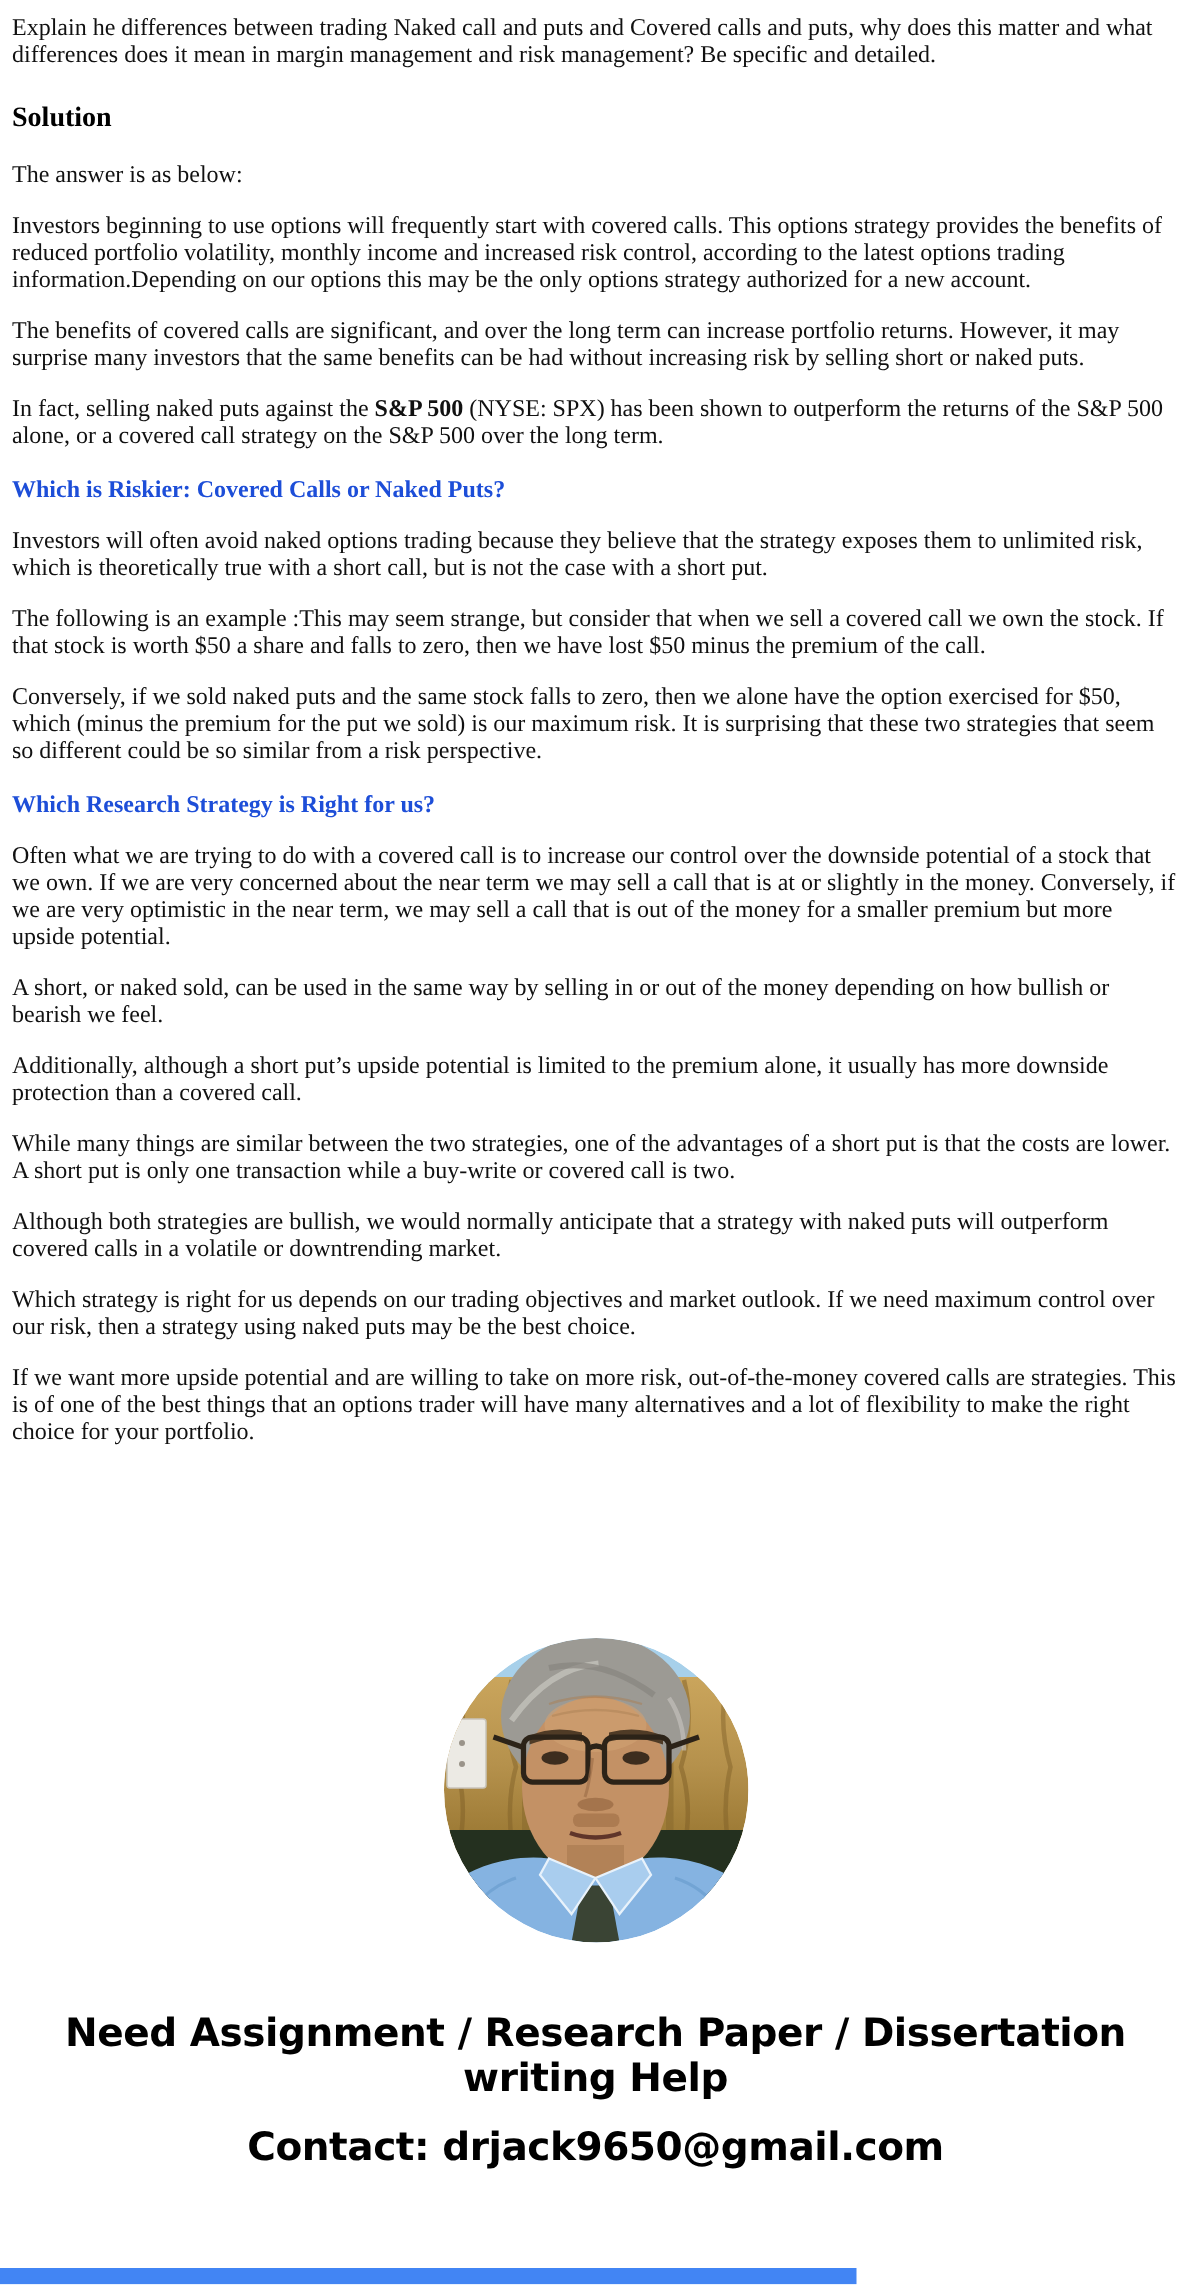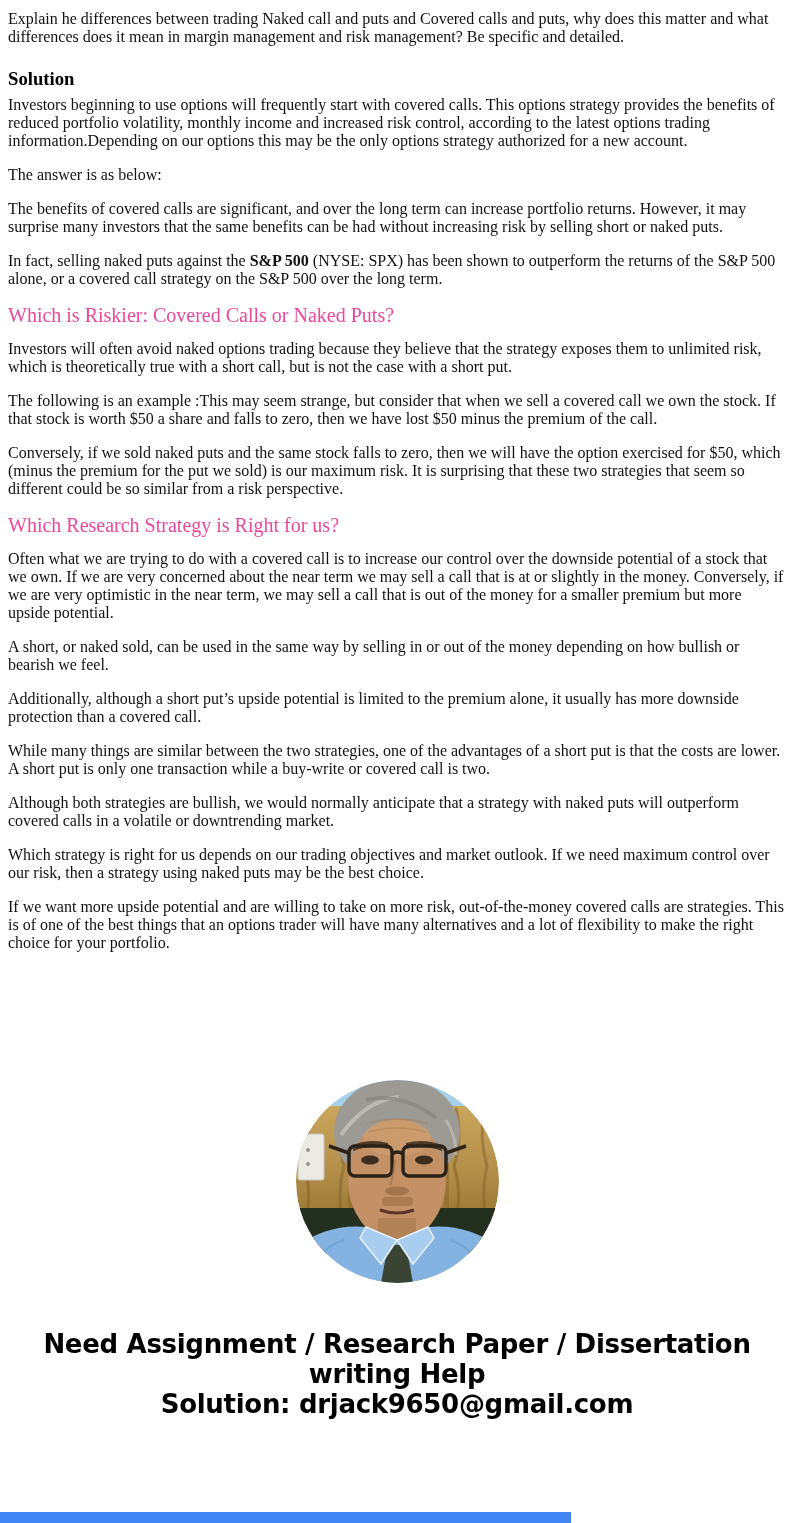--- a/index.html
+++ b/index.html
@@ -19,28 +19,28 @@
     font-size: 16px;
     line-height: 18px;
     margin: 0 0 16px 0;
     color: #111111;
   }
   p.question { margin-top: 2px; }
   h3.solution-heading {
     font-size: 18.7px;
     line-height: 22px;
     font-weight: bold;
-    margin: 22px 0 6px 0;
+    margin: 22px 0 18px 0;
   }
   p.subheading {
-    font-size: 20px;
+    font-size: 16px;
     line-height: 18px;
-    font-weight: normal;
+    font-weight: bold;
     margin: 18px 0 16px 0;
-    color: #ec4899;
+    color: #1d4ed8;
   }
   .photo-wrap {
     margin-top: 128px;
     display: flex;
     justify-content: center;
   }
   .avatar-circle {
     width: 203px;
     height: 203px;
     border-radius: 50%;
@@ -50,53 +50,53 @@
   .footer {
     margin-top: 46px;
     text-align: center;
     font-family: "DejaVu Sans", sans-serif;
     font-weight: bold;
     font-size: 26px;
     line-height: 30px;
     letter-spacing: -0.3px;
     color: #000000;
   }
-  .footer .help-line { max-width: 768px; margin: 0 auto; }
+  .footer .help-line { max-width: 768px; margin: 16px auto; }
   .footer .contact-line { max-width: 768px; margin: 0 auto; }
   .bottom-bar {
     position: absolute;
     left: 0;
     bottom: 0;
     width: 571px;
     height: 11px;
     background: #4285f4;
   }
 </style>
 </head>
 <body>
 
 <div class="page">
   <div class="text-col">
 
     <p class="body-par question">Explain he differences between trading Naked call and puts and Covered calls and puts, why does this matter and what differences does it mean in margin management and risk management? Be specific and detailed.</p>
 
     <h3 class="solution-heading">Solution</h3>
 
+    <p class="body-par">The answer is as below:</p>
+
     <p class="body-par">Investors beginning to use options will frequently start with covered calls. This options strategy provides the benefits of reduced portfolio volatility, monthly income and increased risk control, according to the latest options trading information.Depending on our options this may be the only options strategy authorized for a new account.</p>
-
-    <p class="body-par">The answer is as below:</p>
     <p class="body-par">The benefits of covered calls are significant, and over the long term can increase portfolio returns. However, it may surprise many investors that the same benefits can be had without increasing risk by selling short or naked puts.</p>
 
     <p class="body-par"><span>In fact, selling naked puts against the </span><b>S&amp;P 500</b><span> (NYSE: SPX) has been shown to outperform the returns of the S&amp;P 500 alone, or a covered call strategy on the S&amp;P 500 over the long term.</span></p>
 
     <p class="subheading">Which is Riskier: Covered Calls or Naked Puts?</p>
 
     <p class="body-par">Investors will often avoid naked options trading because they believe that the strategy exposes them to unlimited risk, which is theoretically true with a short call, but is not the case with a short put.</p>
     <p class="body-par">The following is an example :This may seem strange, but consider that when we sell a covered call we own the stock. If that stock is worth $50 a share and falls to zero, then we have lost $50 minus the premium of the call.</p>
-    <p class="body-par">Conversely, if we sold naked puts and the same stock falls to zero, then we will have the option exercised for $50, which (minus the premium for the put we sold) is our maximum risk. It is surprising that these two strategies that seem so different could be so similar from a risk perspective.</p>
+    <p class="body-par">Conversely, if we sold naked puts and the same stock falls to zero, then we alone have the option exercised for $50, which (minus the premium for the put we sold) is our maximum risk. It is surprising that these two strategies that seem so different could be so similar from a risk perspective.</p>
 
     <p class="subheading">Which Research Strategy is Right for us?</p>
 
     <p class="body-par">Often what we are trying to do with a covered call is to increase our control over the downside potential of a stock that we own. If we are very concerned about the near term we may sell a call that is at or slightly in the money. Conversely, if we are very optimistic in the near term, we may sell a call that is out of the money for a smaller premium but more upside potential.</p>
     <p class="body-par">A short, or naked sold, can be used in the same way by selling in or out of the money depending on how bullish or bearish we feel.</p>
     <p class="body-par">Additionally, although a short put’s upside potential is limited to the premium alone, it usually has more downside protection than a covered call.</p>
     <p class="body-par">While many things are similar between the two strategies, one of the advantages of a short put is that the costs are lower. A short put is only one transaction while a buy-write or covered call is two.</p>
     <p class="body-par">Although both strategies are bullish, we would normally anticipate that a strategy with naked puts will outperform covered calls in a volatile or downtrending market.</p>
     <p class="body-par">Which strategy is right for us depends on our trading objectives and market outlook. If we need maximum control over our risk, then a strategy using naked puts may be the best choice.</p>
     <p class="body-par">If we want more upside potential and are willing to take on more risk, out-of-the-money covered calls are strategies. This is of one of the best things that an options trader will have many alternatives and a lot of flexibility to make the right choice for your portfolio.</p>
@@ -175,17 +175,17 @@
 
           <path d="M70,147 L101,160 L85,184 L64,158 Z" fill="#a9cdee" stroke="#e8f2fb" stroke-width="1.5"></path>
           <path d="M132,147 L101,160 L117,184 L138,158 Z" fill="#a9cdee" stroke="#e8f2fb" stroke-width="1.5"></path>
         </g>
       </svg>
     </div>
   </div>
 
   <div class="footer">
     <div class="help-line">Need Assignment / Research Paper / Dissertation writing Help</div>
-    <div class="contact-line">Solution: drjack9650@gmail.com</div>
+    <div class="contact-line">Contact: drjack9650@gmail.com</div>
   </div>
 
   <div class="bottom-bar"></div>
 </div>
 
 </body></html>

